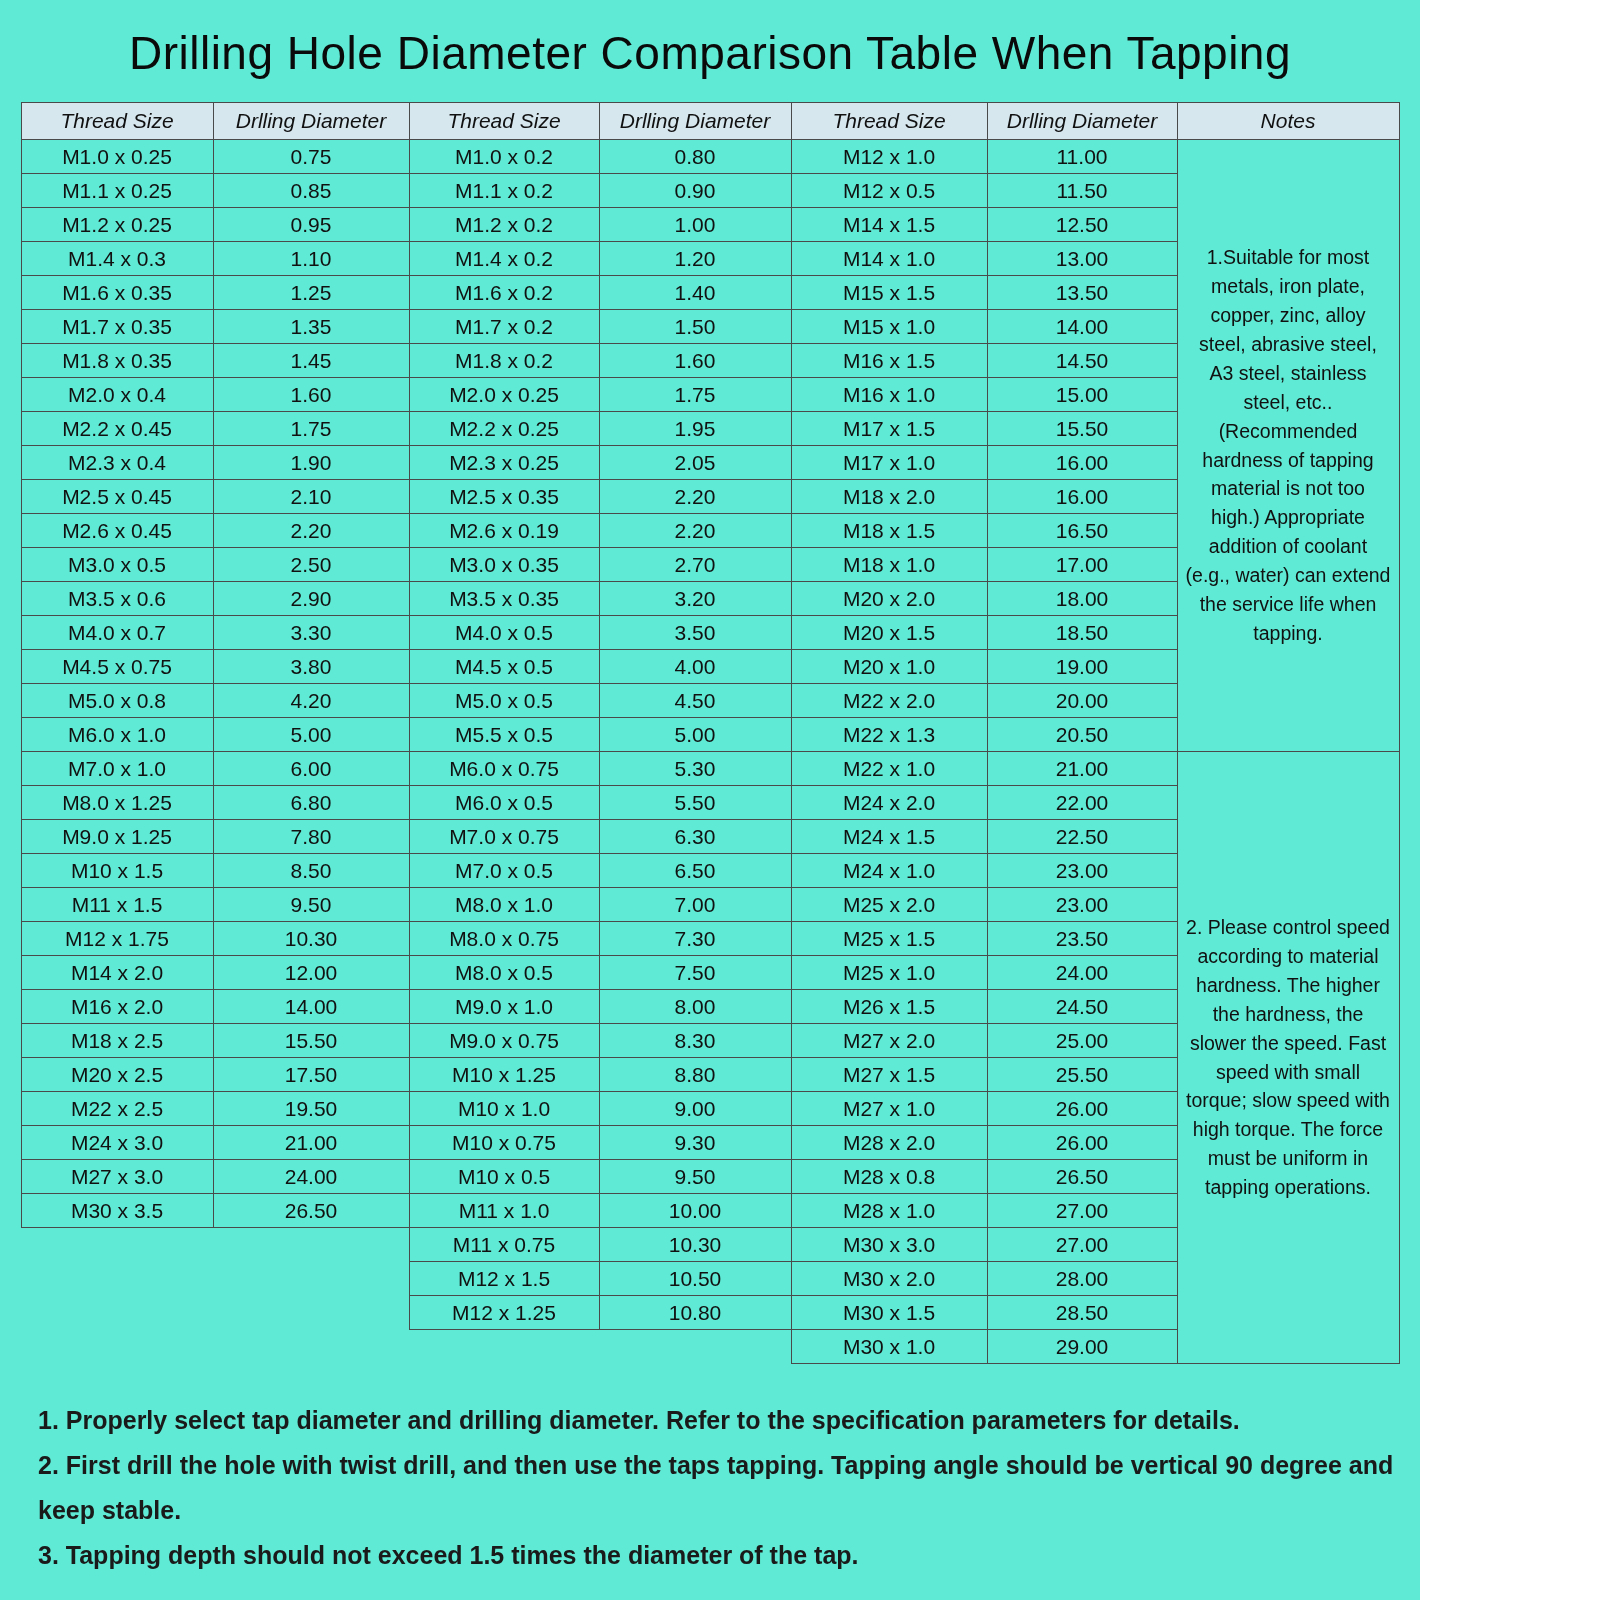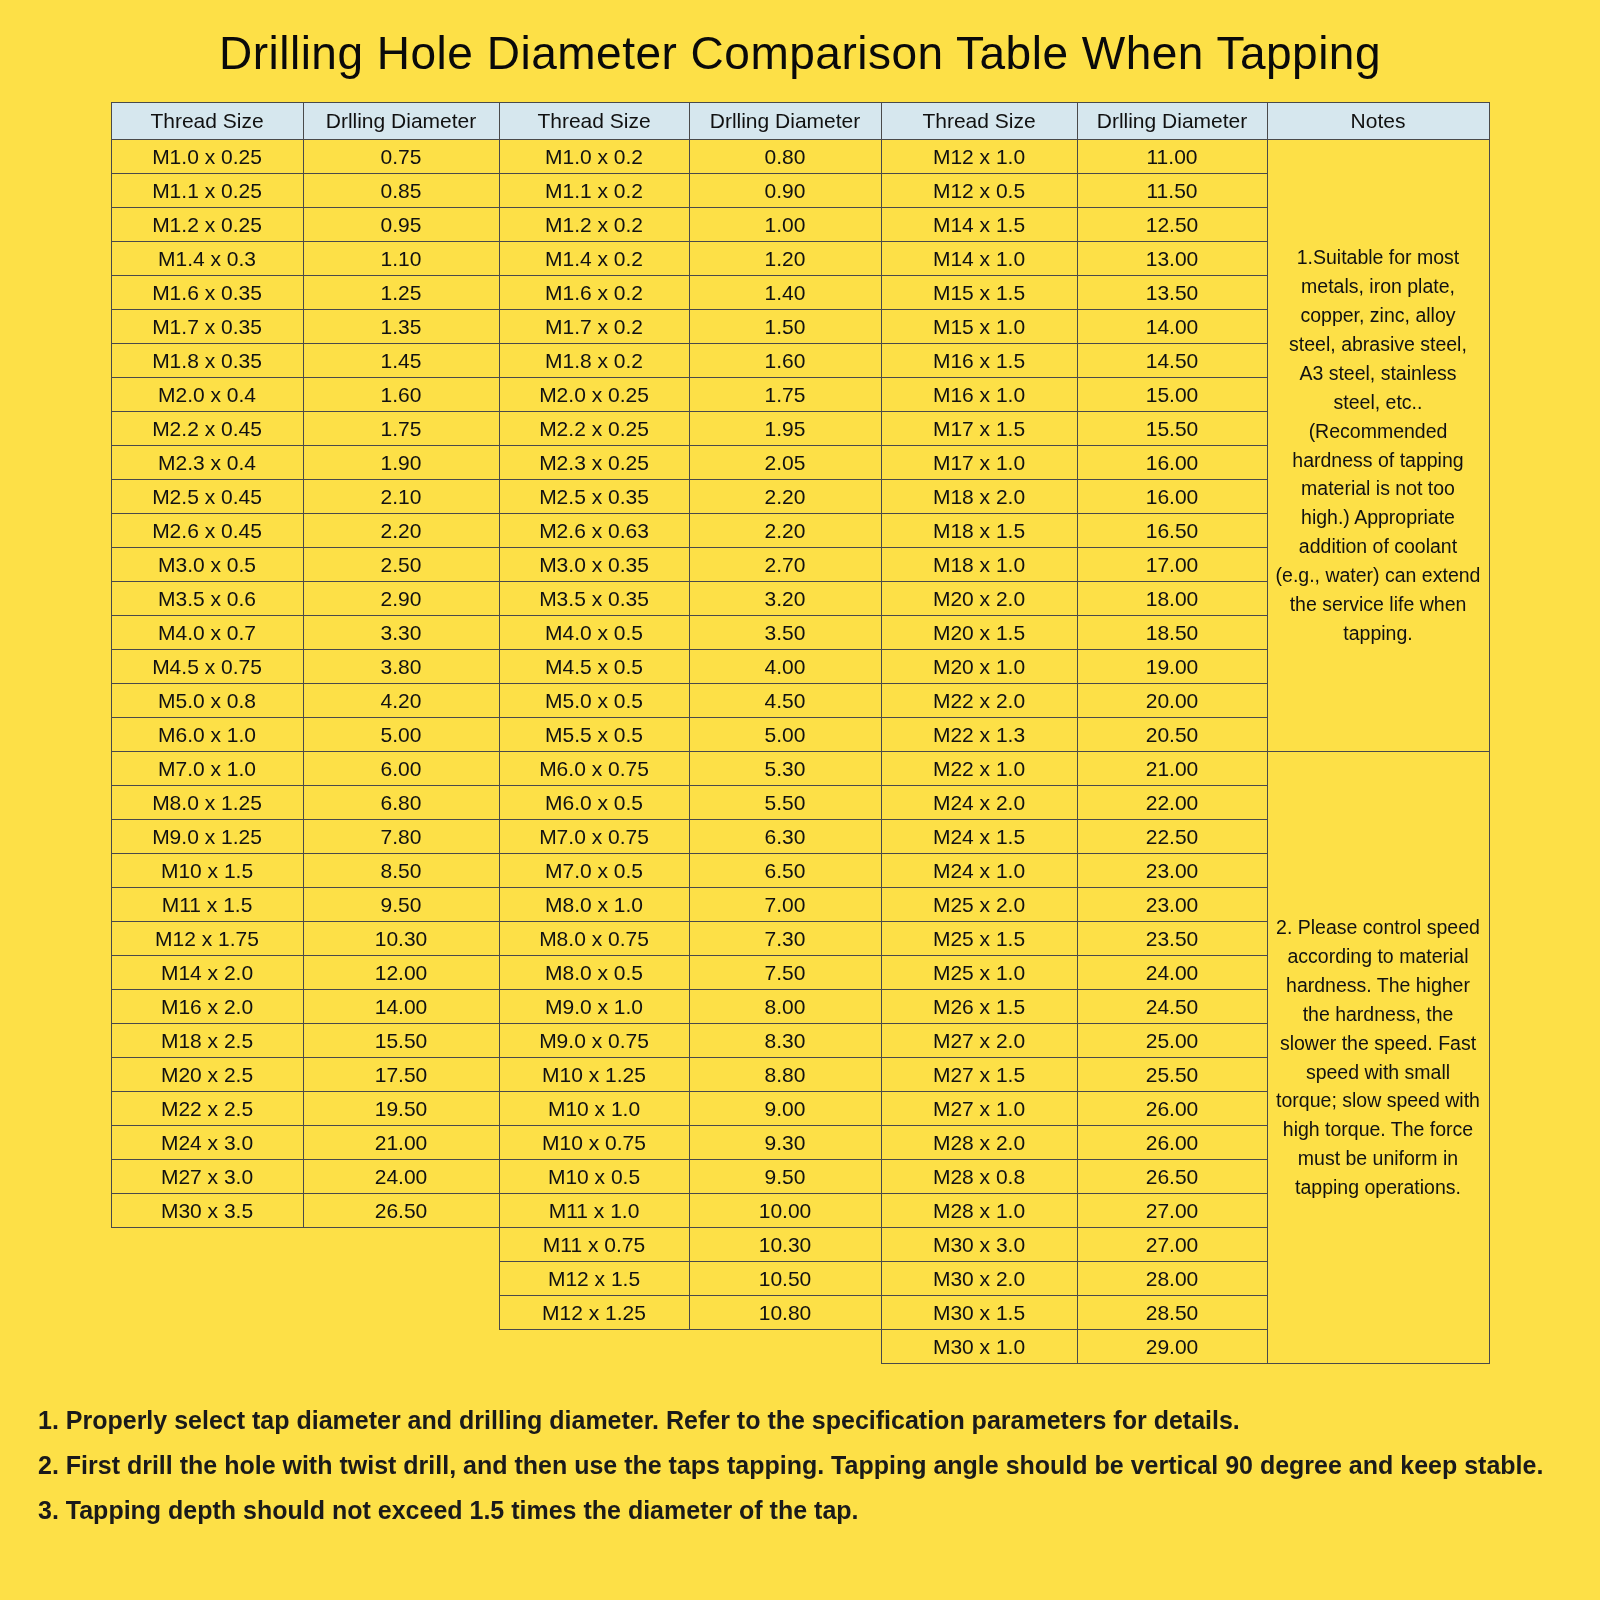--- a/index.html
+++ b/index.html
@@ -3,23 +3,23 @@
 <meta charset="utf-8">
 <style>
   html, body {
     margin: 0;
     padding: 0;
     background: #ffffff;
     font-family: "Liberation Sans", "DejaVu Sans", sans-serif;
     color: #111111;
   }
   .page {
-    width: 1600px;
+    width: 1420px;
     height: 1600px;
-    background: #fde047;
+    background: #5eead4;
     position: relative;
     overflow: hidden;
   }
   .title {
     margin: 0;
     padding-top: 26px;
     text-align: center;
     font-size: 46px;
     font-weight: 400;
     letter-spacing: 0.5px;
@@ -39,20 +39,21 @@
     font-weight: 400;
     height: 33px;
     padding: 0 2px;
     white-space: nowrap;
     overflow: hidden;
   }
   table.comparison th {
     background: #d6e7ee;
     height: 36px;
     font-size: 21px;
+    font-style: italic;
   }
   table.comparison td.empty {
     border: none;
     background: transparent;
   }
   table.comparison td.notes {
     font-size: 19.5px;
     line-height: 1.48;
     white-space: normal;
     padding: 16px 8px;
@@ -187,21 +188,21 @@
           <td>M2.5 x 0.45</td>
           <td>2.10</td>
           <td>M2.5 x 0.35</td>
           <td>2.20</td>
           <td>M18 x 2.0</td>
           <td>16.00</td>
         </tr>
         <tr>
           <td>M2.6 x 0.45</td>
           <td>2.20</td>
-          <td>M2.6 x 0.63</td>
+          <td>M2.6 x 0.19</td>
           <td>2.20</td>
           <td>M18 x 1.5</td>
           <td>16.50</td>
         </tr>
         <tr>
           <td>M3.0 x 0.5</td>
           <td>2.50</td>
           <td>M3.0 x 0.35</td>
           <td>2.70</td>
           <td>M18 x 1.0</td>

